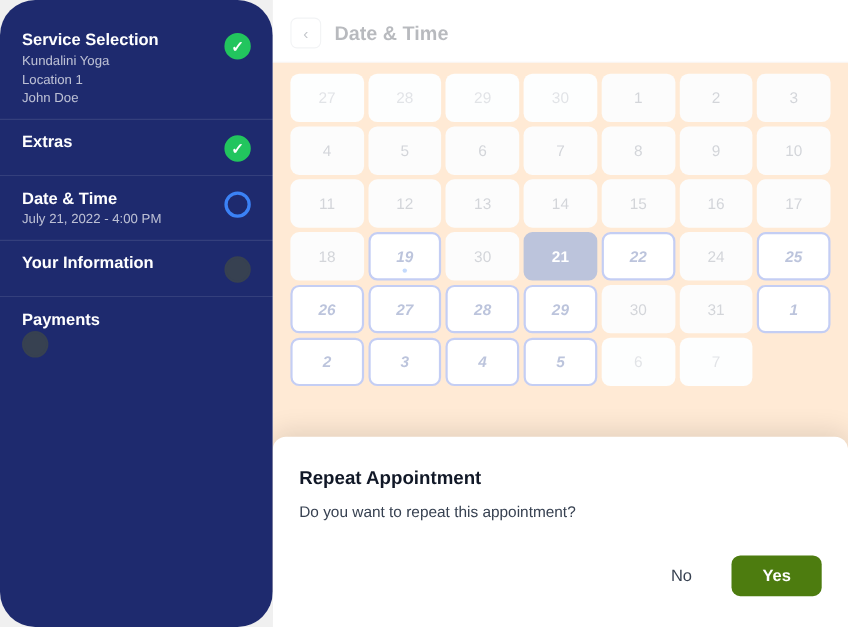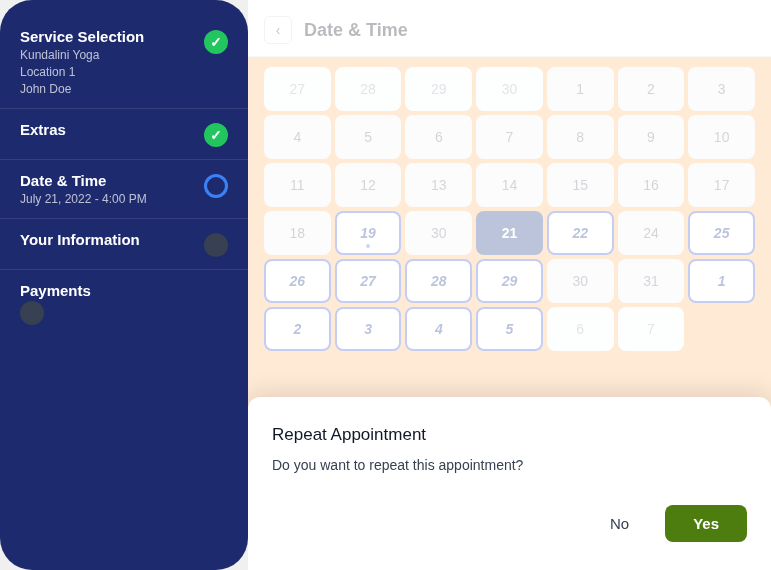--- a/index.html
+++ b/index.html
@@ -207,21 +207,21 @@
     .modal-box {
       background: white;
       border-radius: 12px 12px 0 0;
       width: 100%;
       padding: 28px 24px 28px 24px;
       box-shadow: 0 -4px 24px rgba(0,0,0,0.12);
     }
 
     .modal-title {
       font-size: 17px;
-      font-weight: 400;
+      font-weight: 700;
       color: #111827;
       margin-bottom: 12px;
     }
 
     .modal-body {
       font-size: 14px;
       color: #374151;
       margin-bottom: 32px;
     }
 

